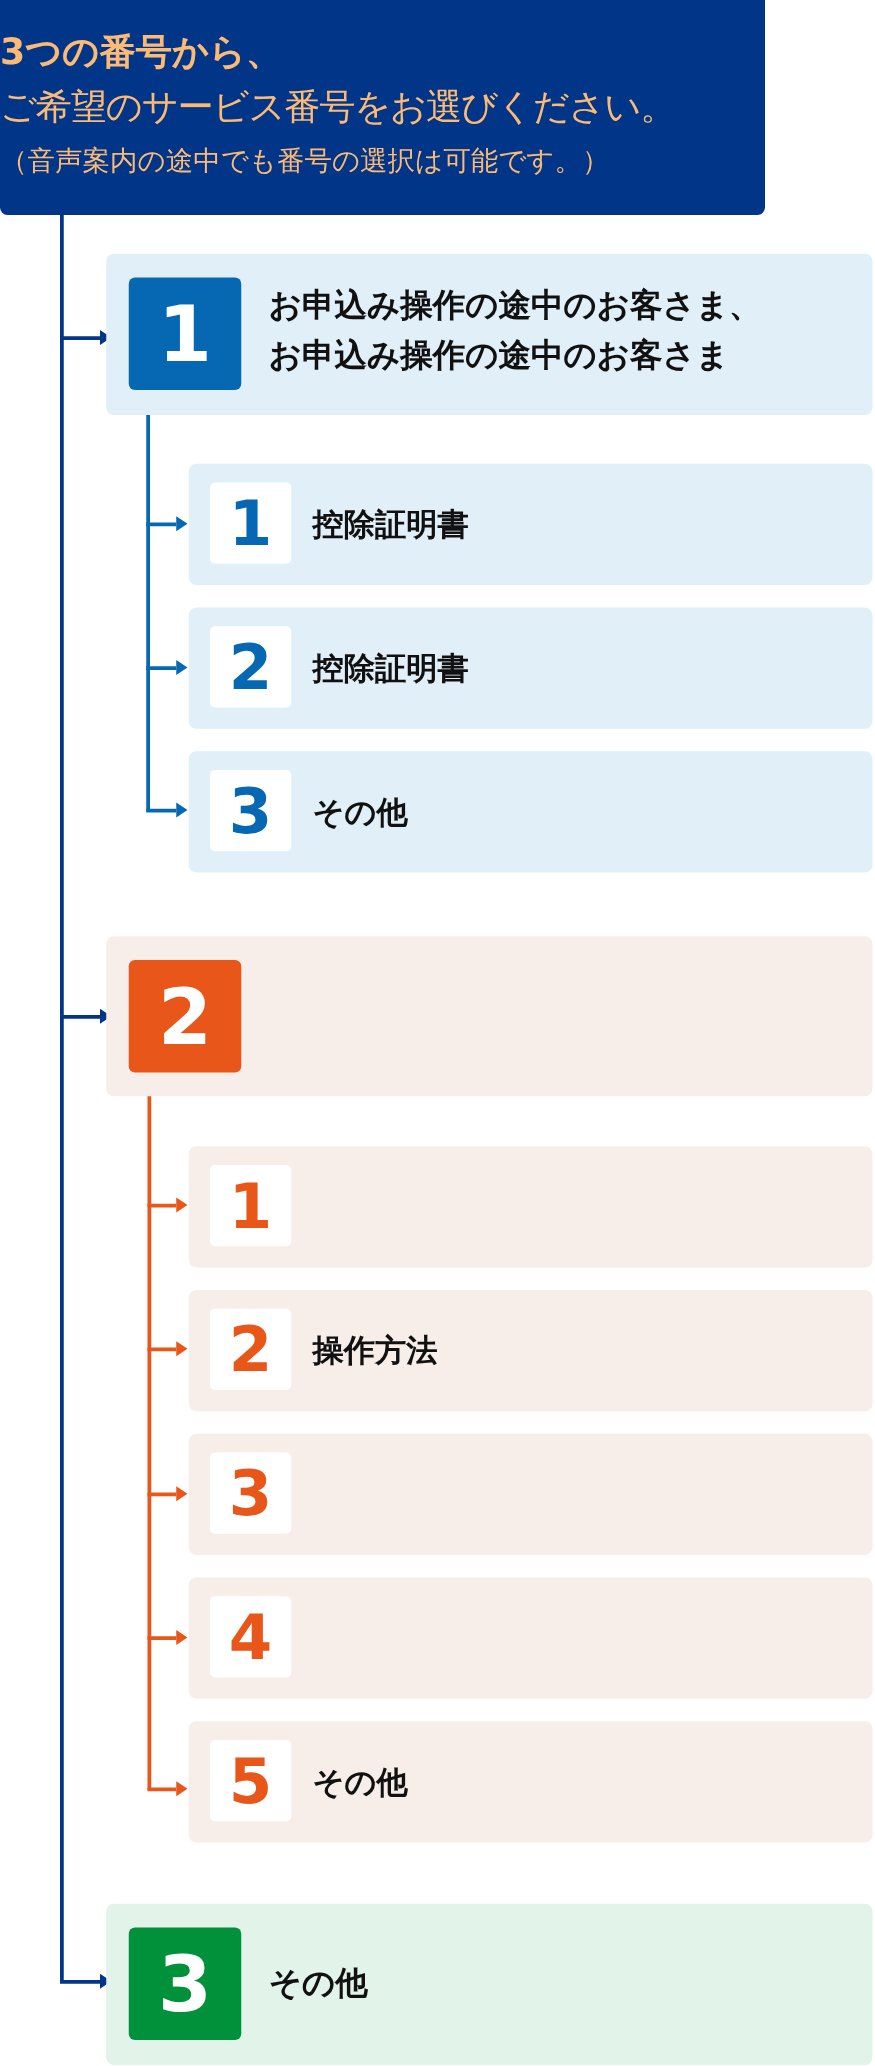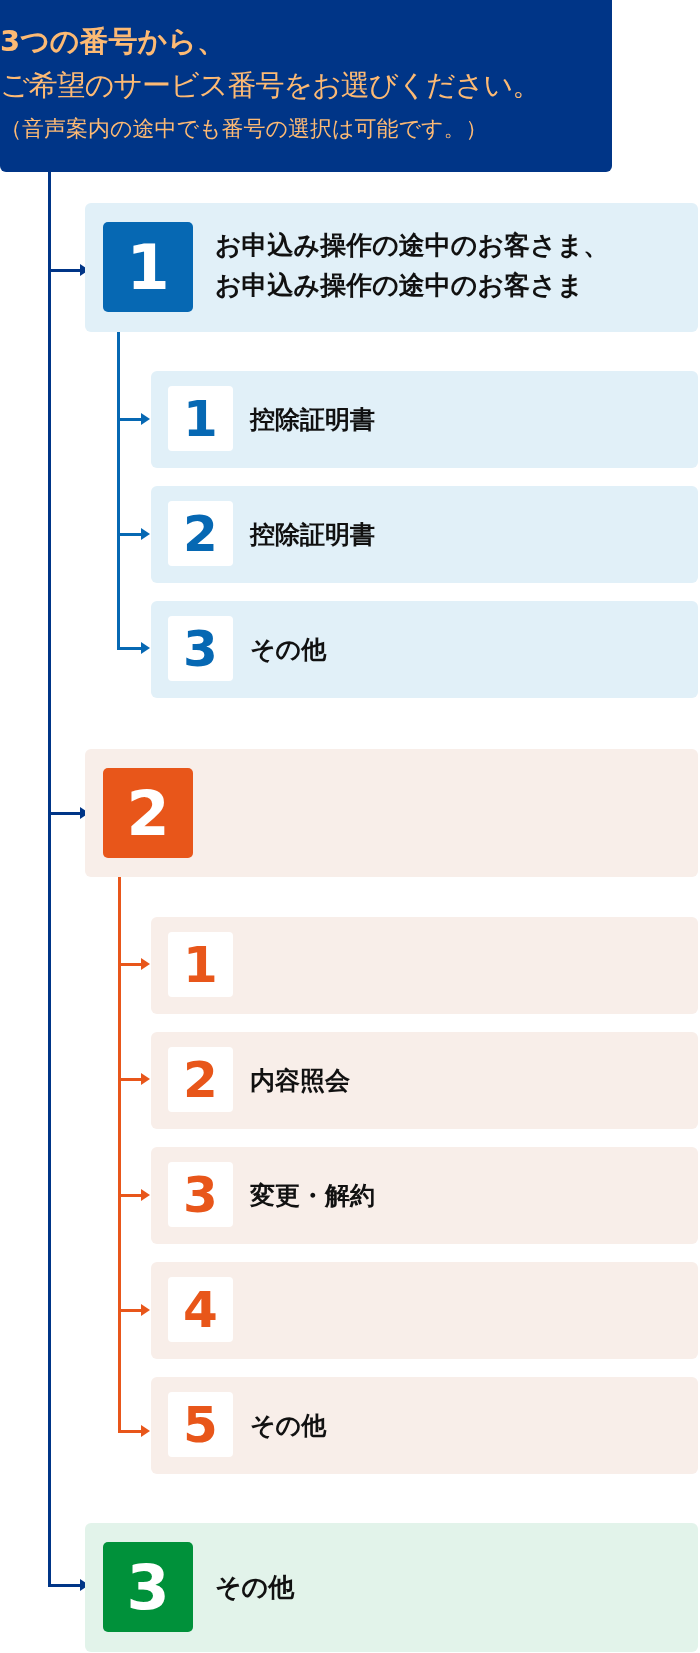--- a/index.html
+++ b/index.html
@@ -94,28 +94,27 @@
 <div class="line" style="left:118px; top:963px; width:23px; height:3px; background:#e8561a;"></div>
 <div class="arrow" style="left:141px; top:958px; border-left:9px solid #e8561a;"></div>
 <div class="card sub" style="top:917px; background:#f8eee9;">
   <div class="numbox" style="color:#e8561a;">1</div>
 </div>
 
 <div class="line" style="left:118px; top:1078px; width:23px; height:3px; background:#e8561a;"></div>
 <div class="arrow" style="left:141px; top:1073px; border-left:9px solid #e8561a;"></div>
 <div class="card sub" style="top:1032px; background:#f8eee9;">
   <div class="numbox" style="color:#e8561a;">2</div>
-  <div class="label">内容照会</div>
+  <div class="label">操作方法</div>
 </div>
 
 <div class="line" style="left:118px; top:1194px; width:23px; height:3px; background:#e8561a;"></div>
 <div class="arrow" style="left:141px; top:1189px; border-left:9px solid #e8561a;"></div>
 <div class="card sub" style="top:1147px; background:#f8eee9;">
   <div class="numbox" style="color:#e8561a;">3</div>
-  <div class="label">変更・解約</div>
 </div>
 
 <div class="line" style="left:118px; top:1309px; width:23px; height:3px; background:#e8561a;"></div>
 <div class="arrow" style="left:141px; top:1304px; border-left:9px solid #e8561a;"></div>
 <div class="card sub" style="top:1262px; background:#f8eee9;">
   <div class="numbox" style="color:#e8561a;">4</div>
 </div>
 
 <div class="line" style="left:118px; top:1430px; width:23px; height:3px; background:#e8561a;"></div>
 <div class="arrow" style="left:141px; top:1425px; border-left:9px solid #e8561a;"></div>

